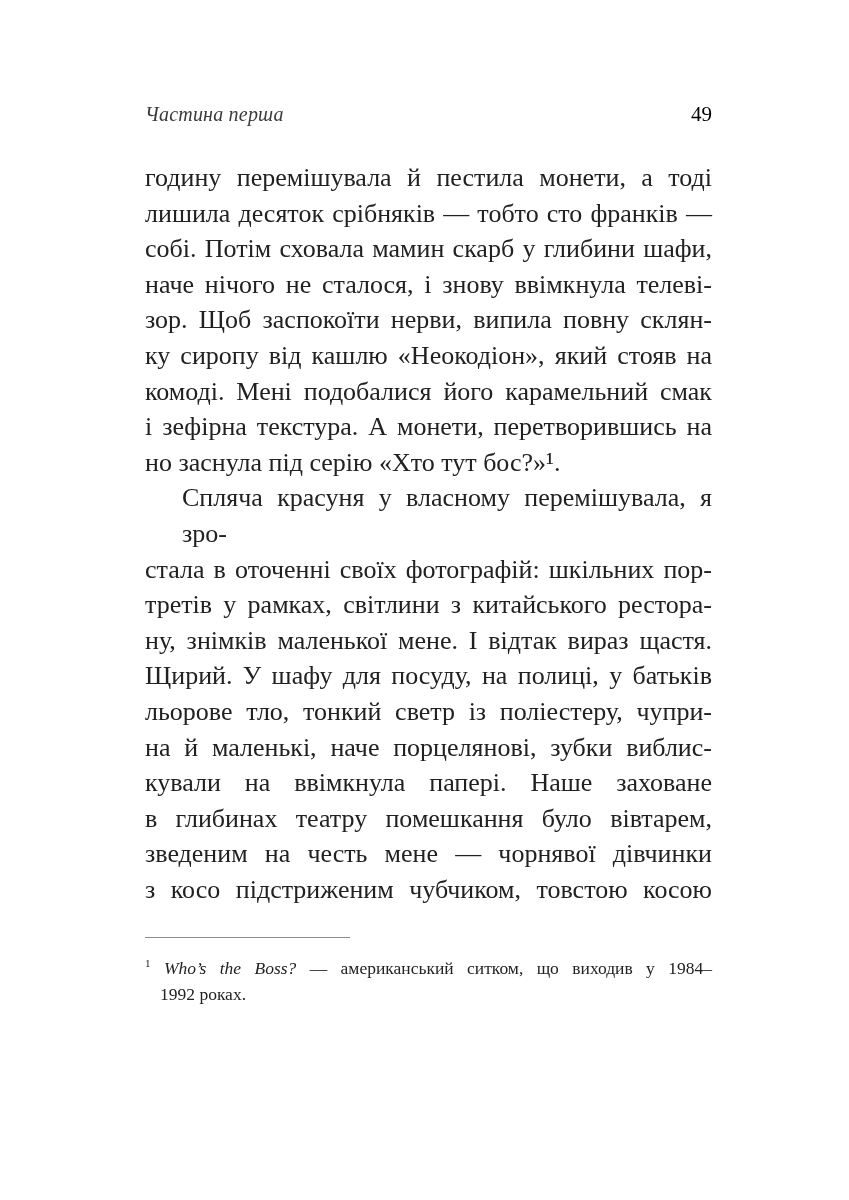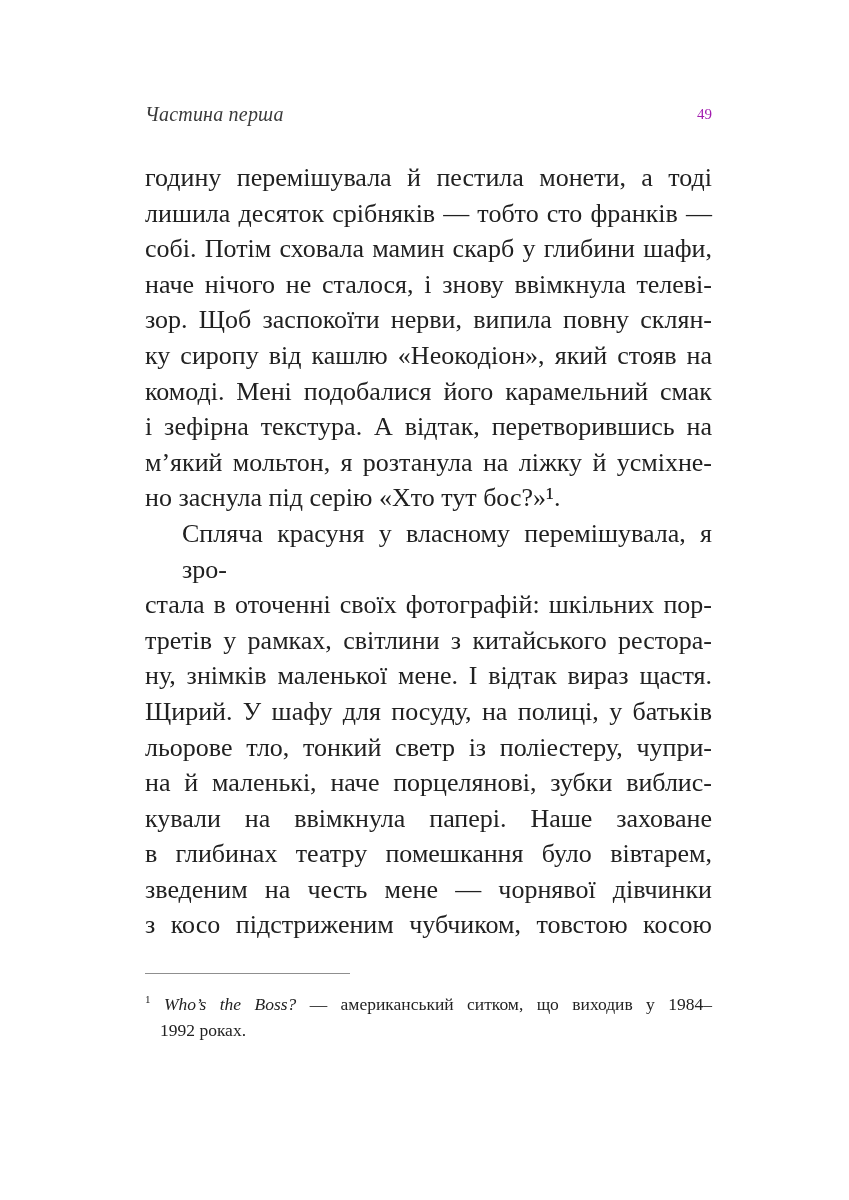--- a/index.html
+++ b/index.html
@@ -26,22 +26,22 @@
     align-items: center;
     line-height: 26px;
   }
   .section-title {
     font-style: italic;
     font-size: 20px;
     color: #3a3a3a;
     letter-spacing: 0.2px;
   }
   .page-number {
-    font-size: 15px;
-    color: #a21caf;
+    font-size: 21px;
+    color: #000000;
   }
   .body-text {
     margin-top: 33px;
     font-size: 26px;
     line-height: 35.6px;
     color: #212121;
   }
   .line { min-height: 35.6px; }
   .line.just {
     text-align: justify;
@@ -85,22 +85,21 @@
 
     <div class="body-text">
         <div class="paragraph">
           <div class="line just">годину перемішувала й пестила монети, а тоді</div>
           <div class="line just">лишила десяток срібняків — тобто сто франків —</div>
           <div class="line just">собі. Потім сховала мамин скарб у глибини шафи,</div>
           <div class="line just">наче нічого не сталося, і знову ввімкнула телеві-</div>
           <div class="line just">зор. Щоб заспокоїти нерви, випила повну склян-</div>
           <div class="line just">ку сиропу від кашлю «Неокодіон», який стояв на</div>
           <div class="line just">комоді. Мені подобалися його карамельний смак</div>
-          <div class="line just">і зефірна текстура. А відтак, перетворившись на</div>
-          <div class="line just">м’який мольтон, я розтанула на ліжку й усміхне-</div>
+          <div class="line just">і зефірна текстура. А монети, перетворившись на</div>
           <div class="line">но заснула під серію «Хто тут бос?»¹.</div>
         </div>
         <div class="paragraph">
           <div class="line just indent">Спляча красуня у власному перемішувала, я зро-</div>
           <div class="line just">стала в оточенні своїх фотографій: шкільних пор-</div>
           <div class="line just">третів у рамках, світлини з китайського рестора-</div>
           <div class="line just">ну, знімків маленької мене. І відтак вираз щастя.</div>
           <div class="line just">Щирий. У шафу для посуду, на полиці, у батьків</div>
           <div class="line just">льорове тло, тонкий светр із поліестеру, чупри-</div>
           <div class="line just">на й маленькі, наче порцелянові, зубки виблис-</div>

